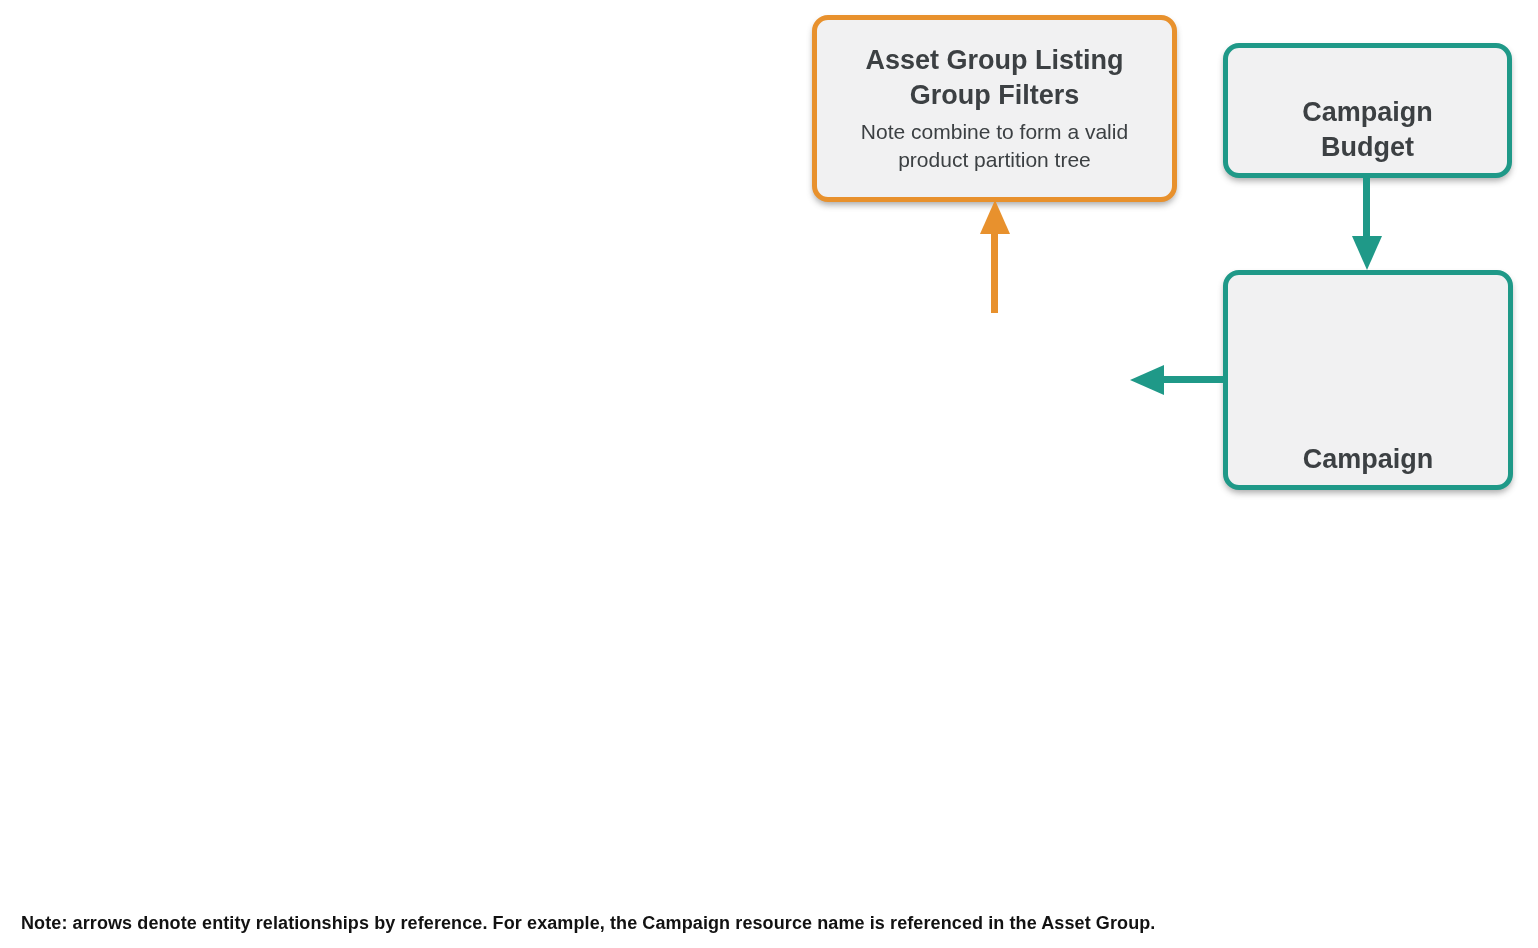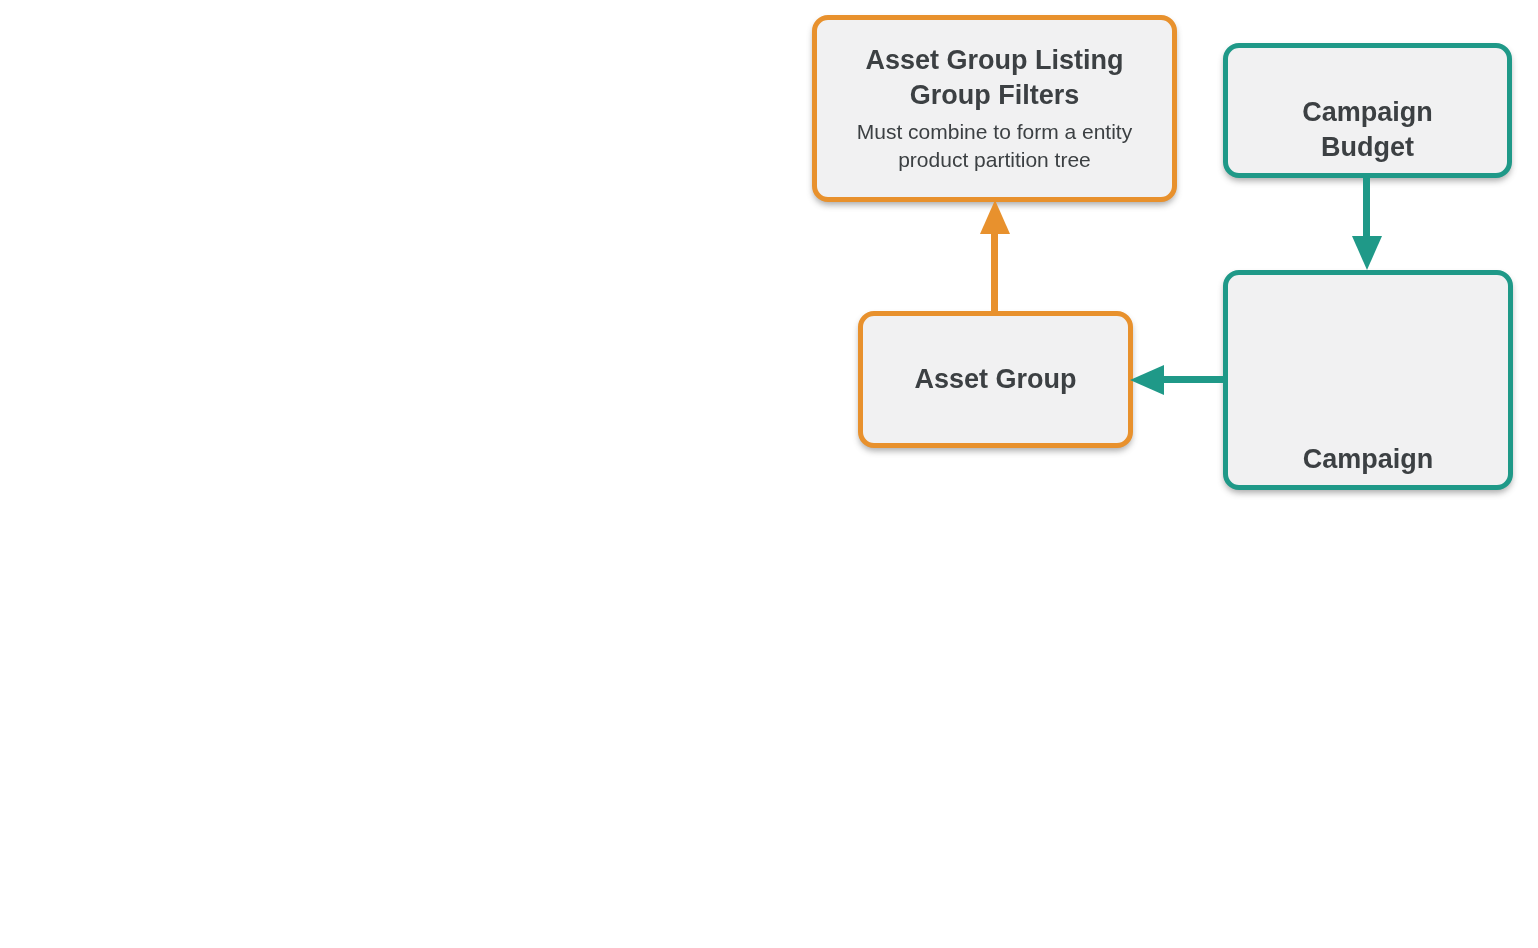--- a/index.html
+++ b/index.html
@@ -86,46 +86,44 @@
   }
 </style>
 </head>
 <body>
 
 <div id="canvas">
 
   <div class="node orange" id="node-listing-filters">
     <div class="node-title">Asset Group Listing
 Group Filters</div>
-    <div class="node-sub">Must combine to form a entity
+    <div class="node-sub">Note combine to form a valid
 product partition tree</div>
   </div>
 
   <div class="node teal" id="node-campaign-budget">
     <div class="node-title">Campaign
 Budget</div>
   </div>
 
   <div class="node teal" id="node-campaign">
     <div class="node-title">Campaign</div>
   </div>
 
-  <div class="node orange" id="node-asset-group">
-    <div class="node-title">Asset Group</div>
-  </div>
 
   <div>
     <div class="arrow-part line-orange" id="arrow-up-line"></div>
     <div class="arrow-part head" id="arrow-up-head"></div>
   </div>
 
   <div>
     <div class="arrow-part line-teal" id="arrow-down-line"></div>
     <div class="arrow-part head" id="arrow-down-head"></div>
   </div>
 
   <div>
     <div class="arrow-part line-teal" id="arrow-left-line"></div>
     <div class="arrow-part head" id="arrow-left-head"></div>
   </div>
 
+  <div id="footnote">Note: arrows denote entity relationships by reference. For example, the Campaign resource name is referenced in the Asset Group.</div>
 
 </div>
 
 </body></html>

